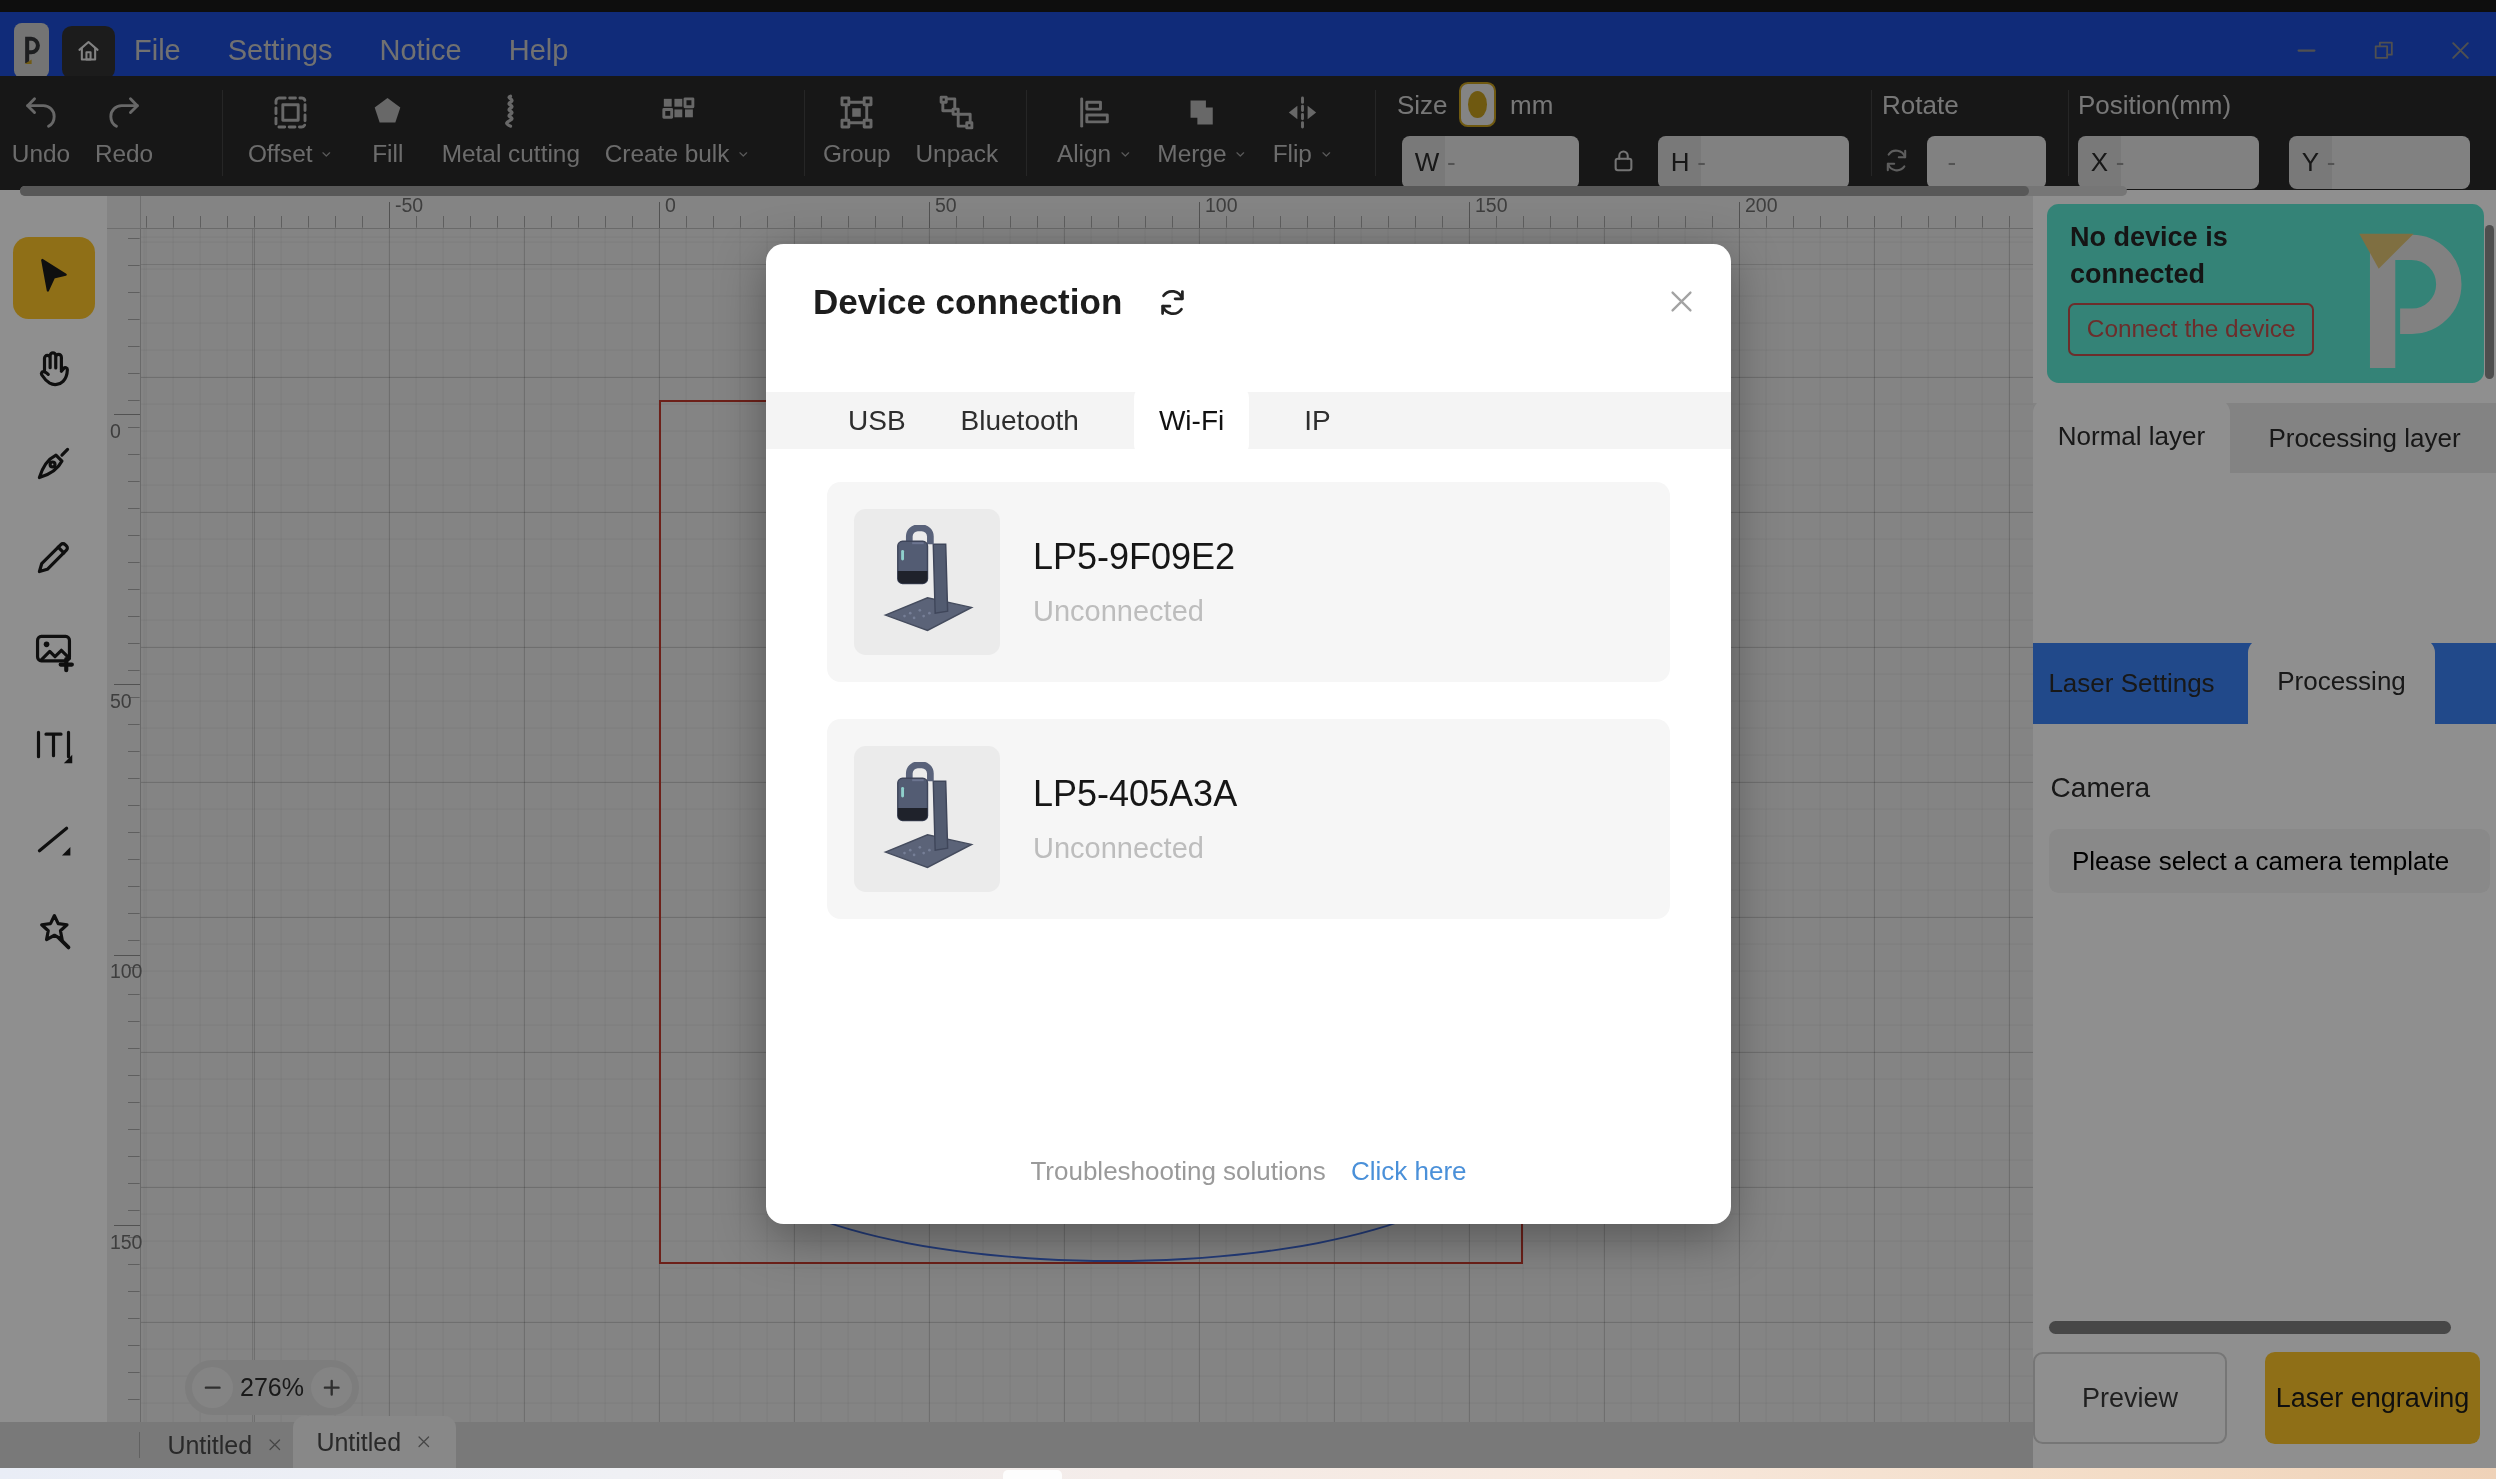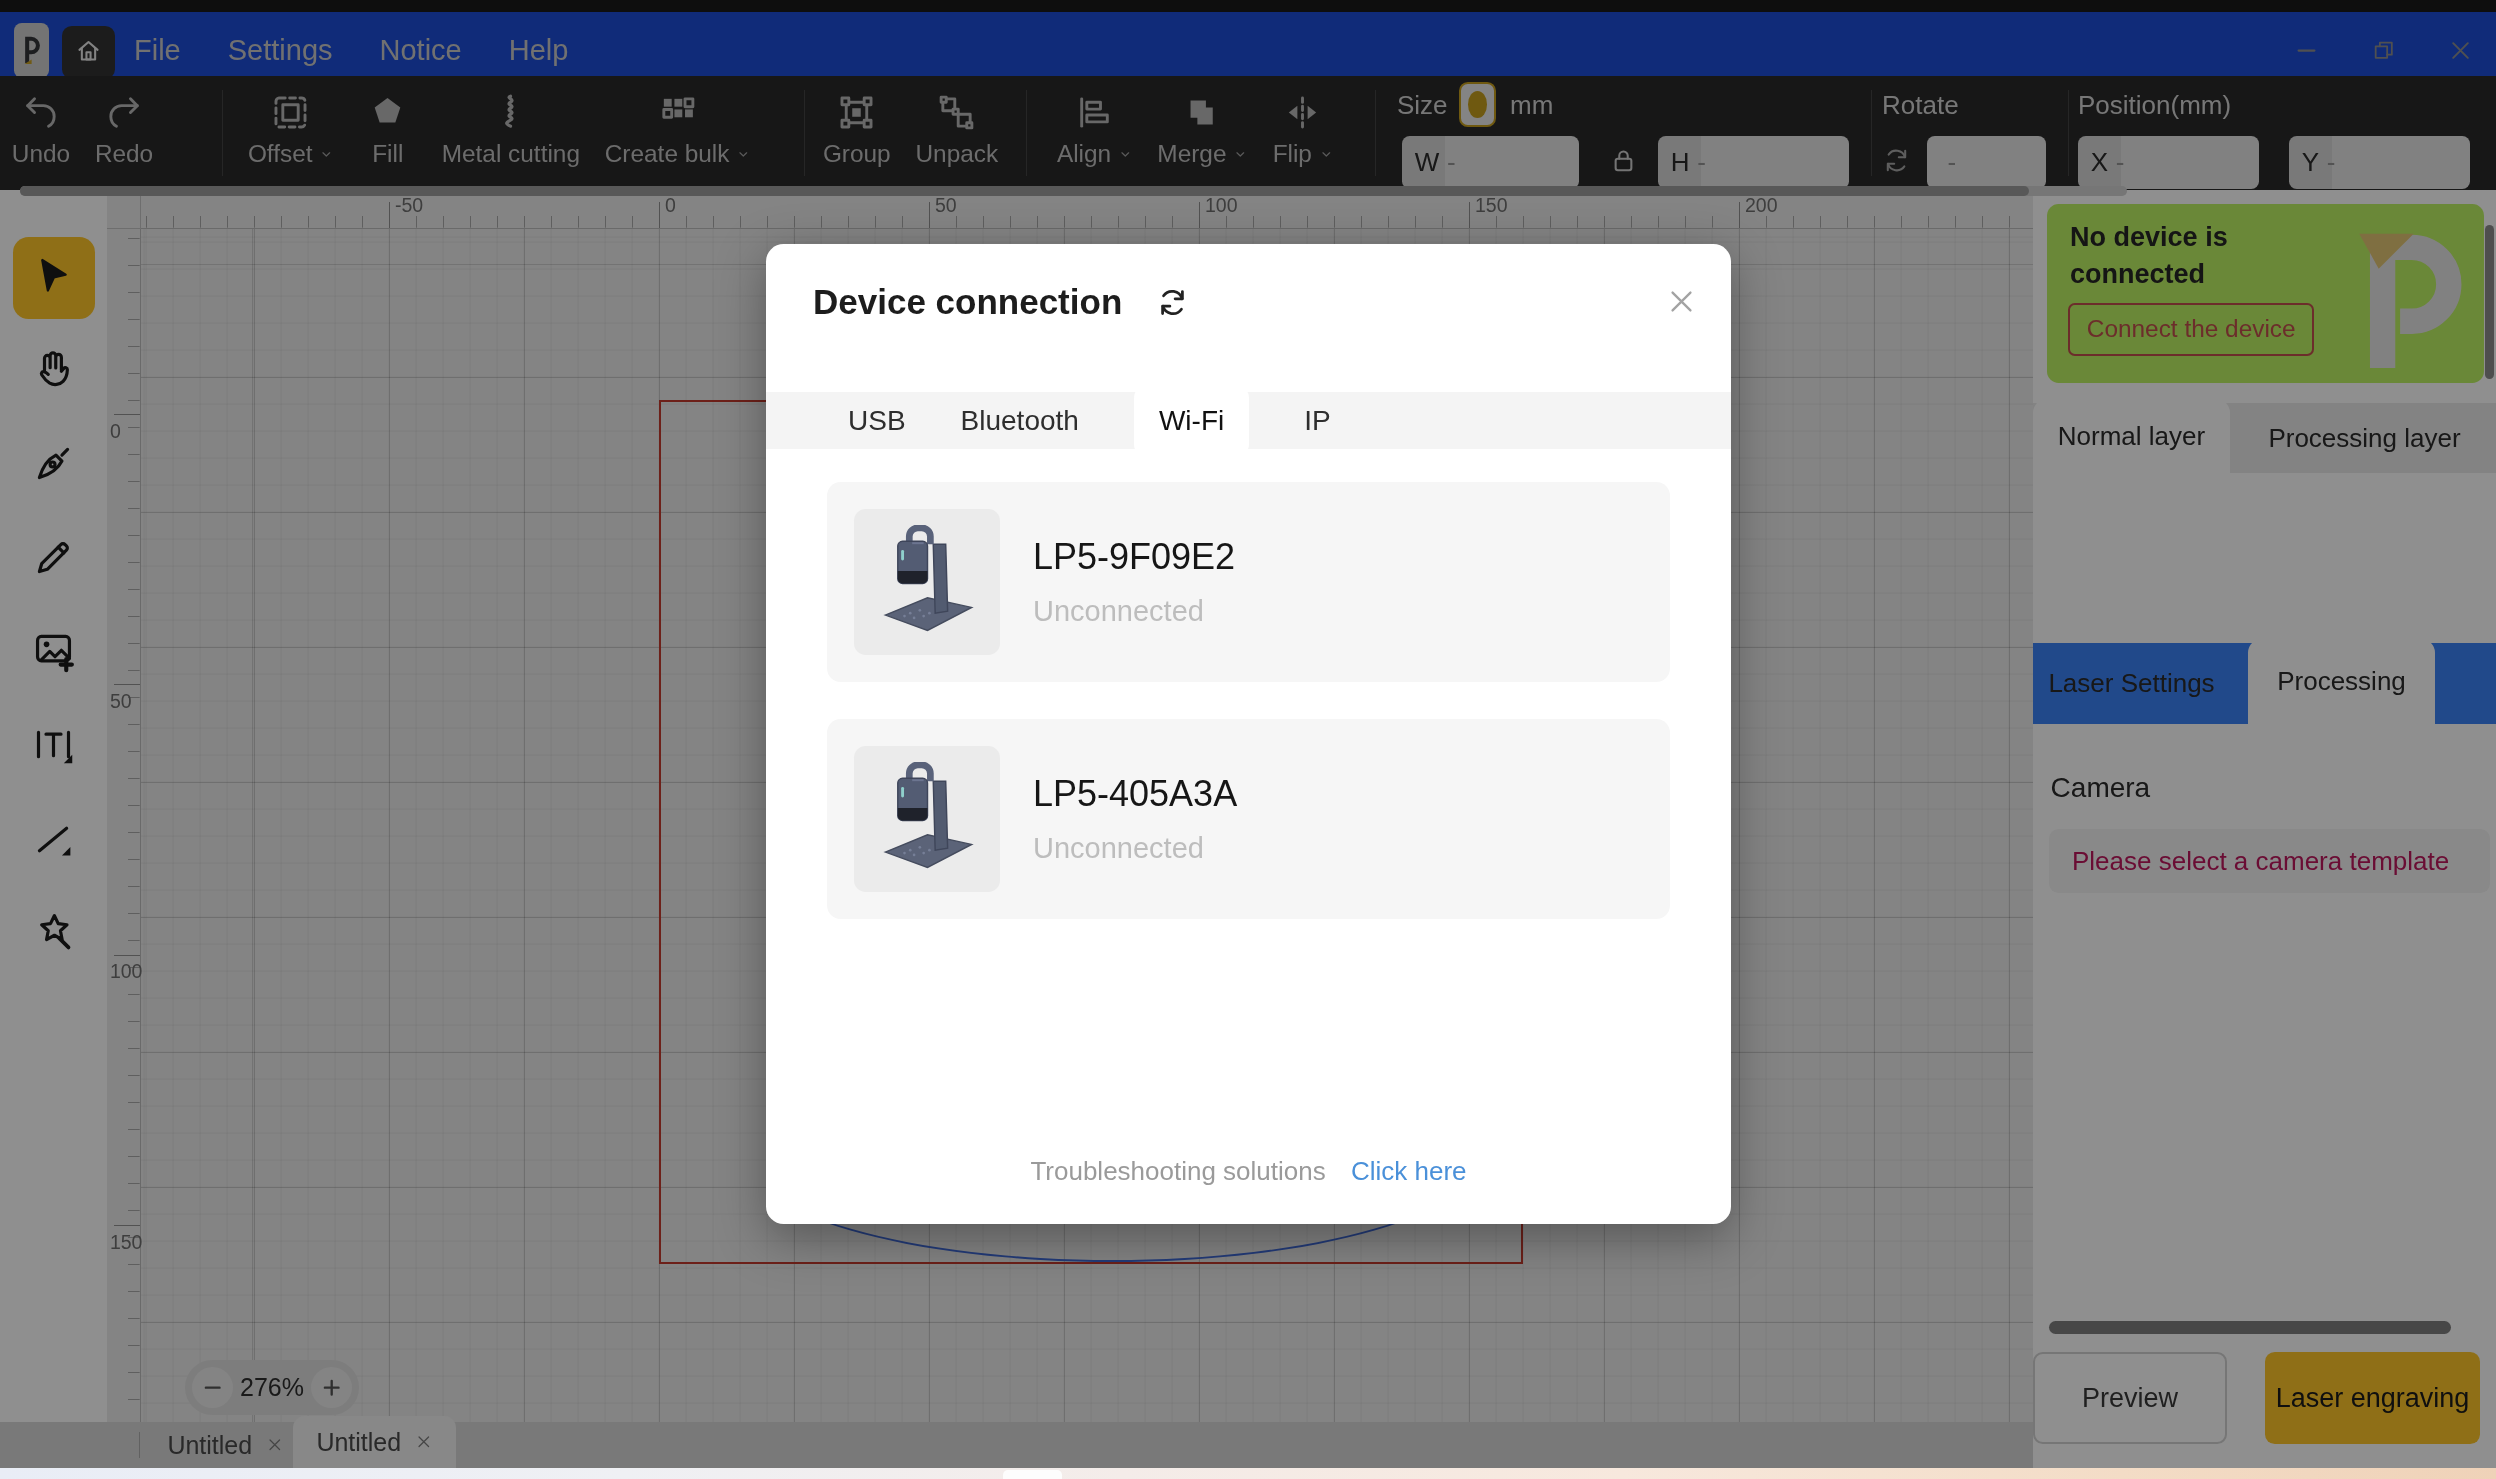--- a/index.html
+++ b/index.html
@@ -81,40 +81,40 @@
   
   .doctabs{position:absolute;left:0;top:1422px;width:2033px;height:46px;background:#d8d8d8;}
   .dt-sep{position:absolute;left:139px;top:9.8px;width:1px;height:26px;background:#adadad;}
   .dtab{position:absolute;top:0;height:46px;display:flex;align-items:center;gap:13.7px;justify-content:center;
         font-size:25px;color:#4a4a4a;cursor:pointer;padding:0 23.4px;}
   .dtab .dclose{color:#7c7c7c;display:inline-flex;}
   .dtab.active{top:-5.9px;height:52px;background:#f2f2f2;border-radius:11.7px 11.7px 0 0;}
 
   
   .panel{position:absolute;left:2033px;top:190px;width:463px;height:1278px;background:#fff;z-index:1;}
-  .status-card{position:absolute;left:13.7px;top:13.7px;width:437px;height:179px;background:#bef264;border-radius:11.7px;}
+  .status-card{position:absolute;left:13.7px;top:13.7px;width:437px;height:179px;background:#5eead4;border-radius:11.7px;}
   .status-title{position:absolute;left:23.4px;top:15.6px;width:224px;font-size:27px;line-height:37px;font-weight:700;color:#262626;}
   .connect-btn{position:absolute;left:21.5px;top:99px;width:246px;height:53px;background:transparent;
                border:2px solid var(--connect_red);border-radius:6.8px;color:var(--connect_red);
                font-size:24.4px;font-family:inherit;cursor:pointer;}
   .watermark{position:absolute;right:5.9px;top:3.9px;width:146px;height:172px;overflow:hidden;}
   .vscroll{position:absolute;right:2px;top:35px;width:8.8px;height:154px;border-radius:4.9px;background:#8c8c8c;}
   .layer-tabs{position:absolute;left:0;top:213px;width:463px;height:70px;background:#e9e9e9;}
   .settings-tabs{position:absolute;left:0;top:453px;width:463px;height:81px;background:#3b82f6;}
   .ptab{position:absolute;top:0;height:100%;display:flex;align-items:center;justify-content:center;
         font-size:26px;color:#2b2b2b;cursor:pointer;}
   .layer-tabs .ptab:nth-child(1){left:0;width:197px;}
   .layer-tabs .ptab:nth-child(2){left:200px;width:263px;}
   .settings-tabs .ptab:nth-child(1){left:0;width:197px;}
   .settings-tabs .ptab:nth-child(2){left:215px;width:187px;}
   .ptab.active{background:#fff;border-radius:13.7px 13.7px 0 0;top:-3.9px;height:calc(100% + 3.9px);}
   .camera-label{position:absolute;left:17.6px;top:582px;font-size:28px;color:#2b2b2b;}
   .camera-select{position:absolute;left:15.6px;top:639px;width:441px;height:64px;border-radius:9.8px;background:#f4f4f4;
                  display:flex;align-items:center;cursor:pointer;}
-  .camera-select span{font-size:26px;color:#be185d;padding-left:23.4px;white-space:nowrap;}
+  .camera-select span{font-size:26px;color:#000000;padding-left:23.4px;white-space:nowrap;}
   .hscroll{position:absolute;left:15.6px;top:1131px;width:402px;height:12.7px;border-radius:6.8px;background:#7f7f7f;}
   .preview-btn{position:absolute;left:0;top:1162px;width:194px;height:92px;background:#fff;border:2px solid #d2d2d2;
                border-radius:9.8px;font-size:27px;color:#3a3a3a;font-family:inherit;cursor:pointer;}
   .engrave-btn{position:absolute;left:232px;top:1162px;width:215px;height:92px;background:var(--accent_yellow);
                border:none;border-radius:9.8px;font-size:27px;line-height:32px;color:#1c1c1c;font-family:inherit;cursor:pointer;}
 
   
   .taskbar{position:absolute;left:0;top:1468px;width:2497px;height:11.7px;z-index:5;
            background:linear-gradient(90deg,#e9edf6 0%,#eff0f4 25%,#f4ece9 45%,#f7e8dd 65%,#f3dcc6 85%,#efd2b8 100%);}
   .taskbar .notch{position:absolute;left:1003px;top:2px;width:59px;height:9.8px;border-radius:4.9px 4.9px 0 0;background:#fdfdfd;}

